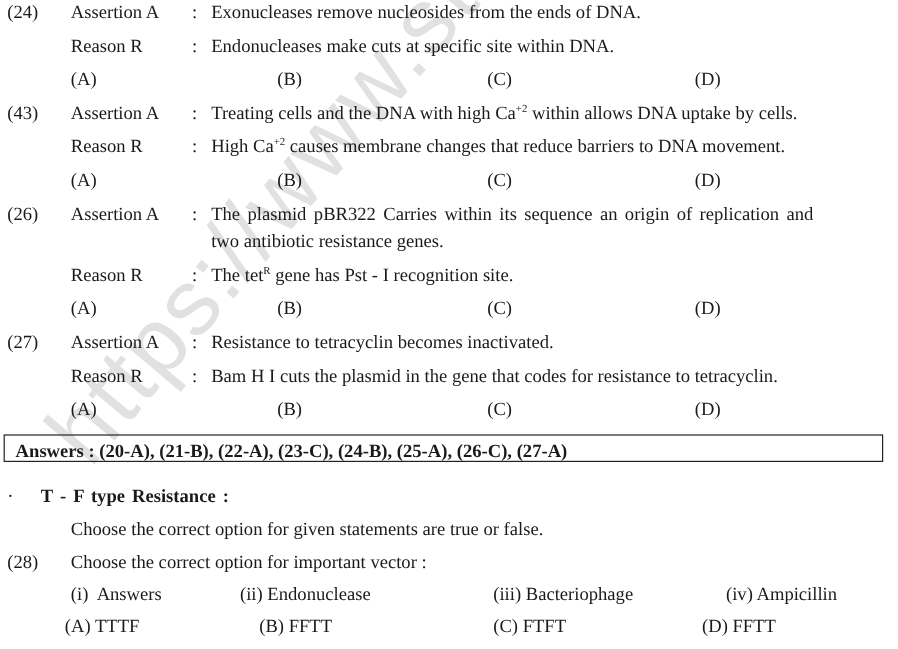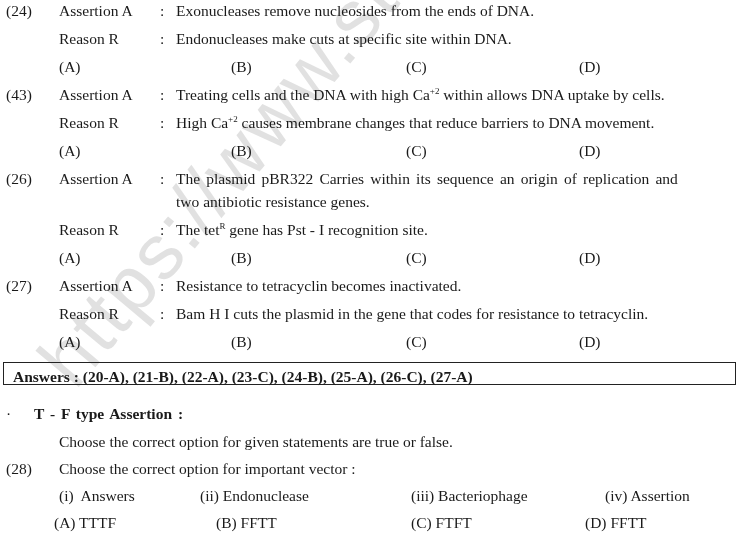--- a/index.html
+++ b/index.html
@@ -97,27 +97,27 @@
   <span class="abs optC" style="top:333px">(C)</span>
   <span class="abs optD" style="top:333px">(D)</span>
 </div>
 
 <div class="ansbox">
   <span>Answers : (20-A), (21-B), (22-A), (23-C), (24-B), (25-A), (26-C), (27-A)</span>
 </div>
 
 <div>
   <span class="abs" style="left:6px; top:405px">·</span>
-  <span class="abs bold" style="left:34px; top:405px; word-spacing:2px">T - F type Assertion :</span>
+  <span class="abs bold" style="left:34px; top:405px; word-spacing:2px">T - F type Resistance :</span>
   <span class="abs" style="left:59px; top:433px">Choose the correct option for given statements are true or false.</span>
   <span class="abs num" style="top:460px">(28)</span>
   <span class="abs" style="left:59px; top:460px">Choose the correct option for important vector :</span>
 
   <span class="abs" style="left:59px; top:487px; white-space:pre">(i)  Answers</span>
   <span class="abs" style="left:200px; top:487px">(ii) Endonuclease</span>
   <span class="abs" style="left:411px; top:487px">(iii) Bacteriophage</span>
-  <span class="abs" style="left:605px; top:487px">(iv) Assertion</span>
+  <span class="abs" style="left:605px; top:487px">(iv) Ampicillin</span>
 
   <span class="abs" style="left:54px; top:514px">(A) TTTF</span>
   <span class="abs" style="left:216px; top:514px">(B) FFTT</span>
   <span class="abs" style="left:411px; top:514px">(C) FTFT</span>
   <span class="abs" style="left:585px; top:514px">(D) FFTT</span>
 </div>
 
 </body></html>

